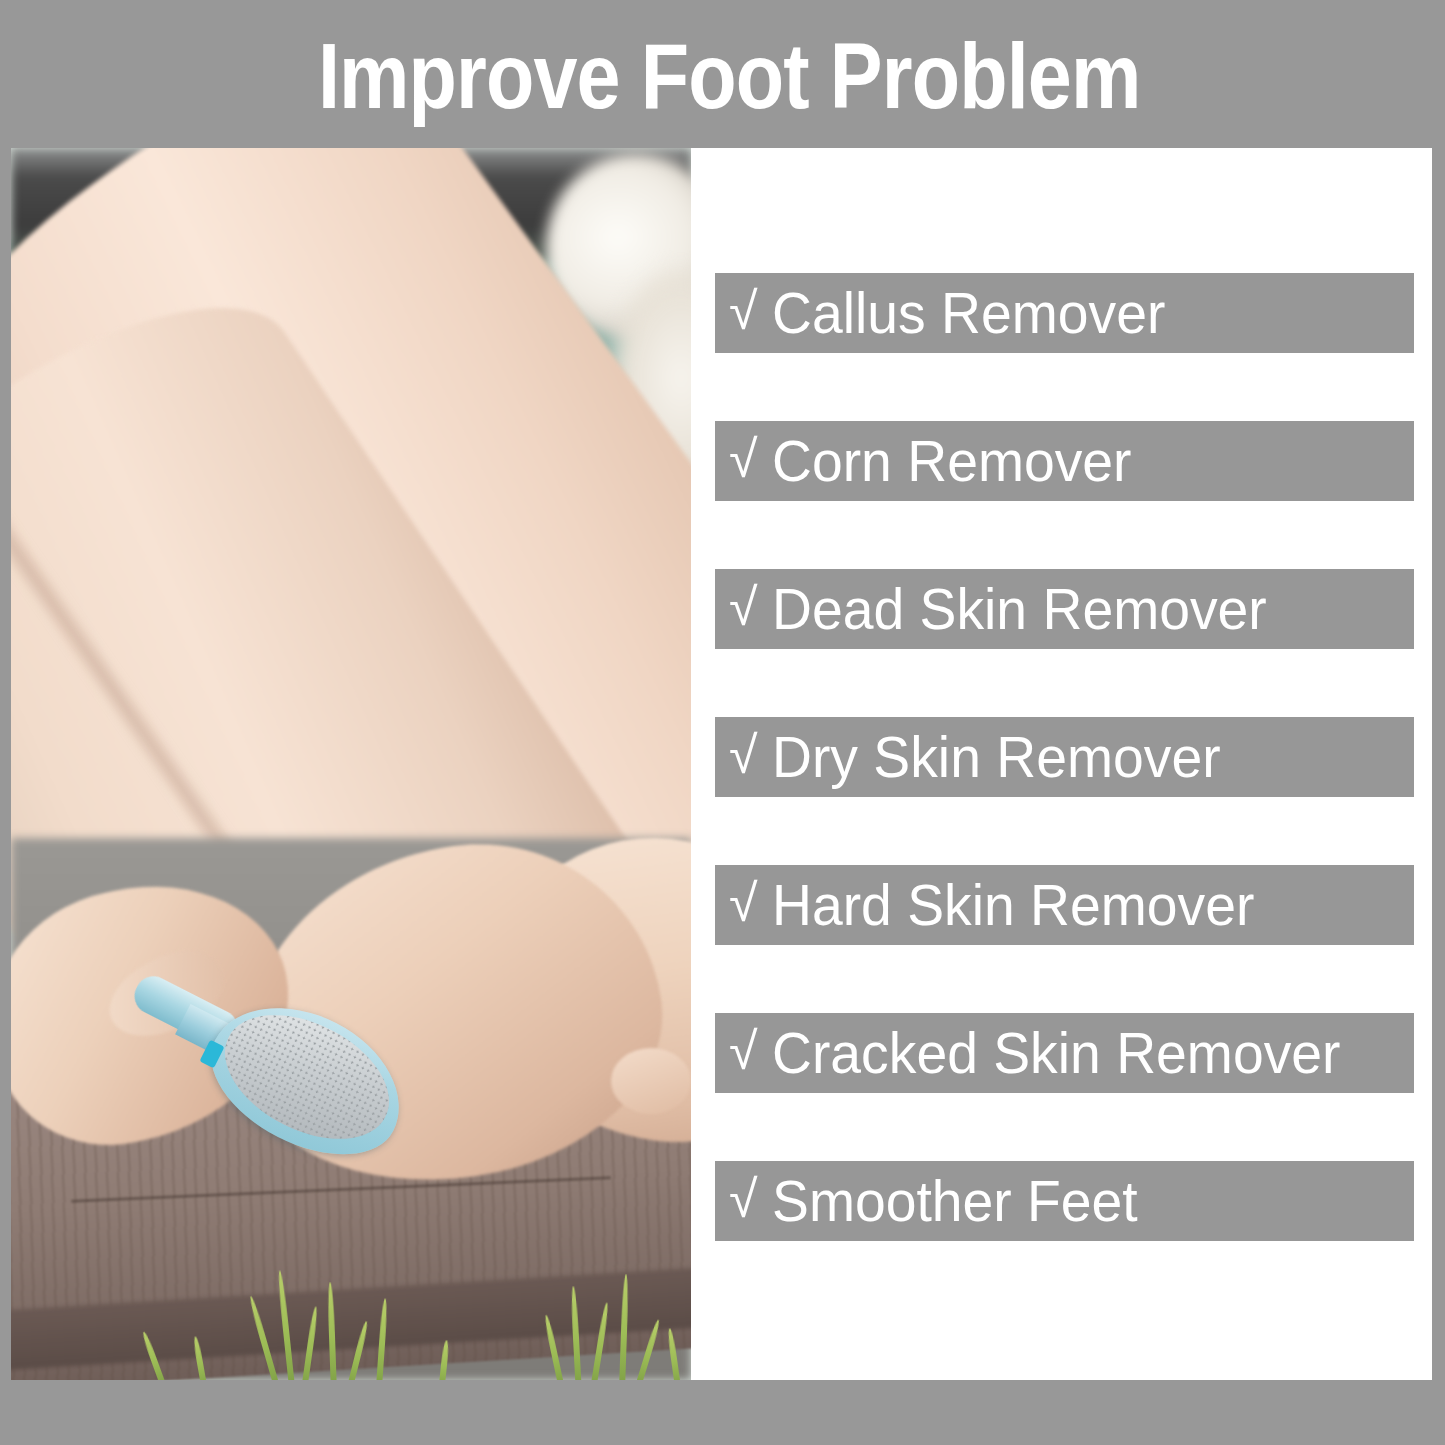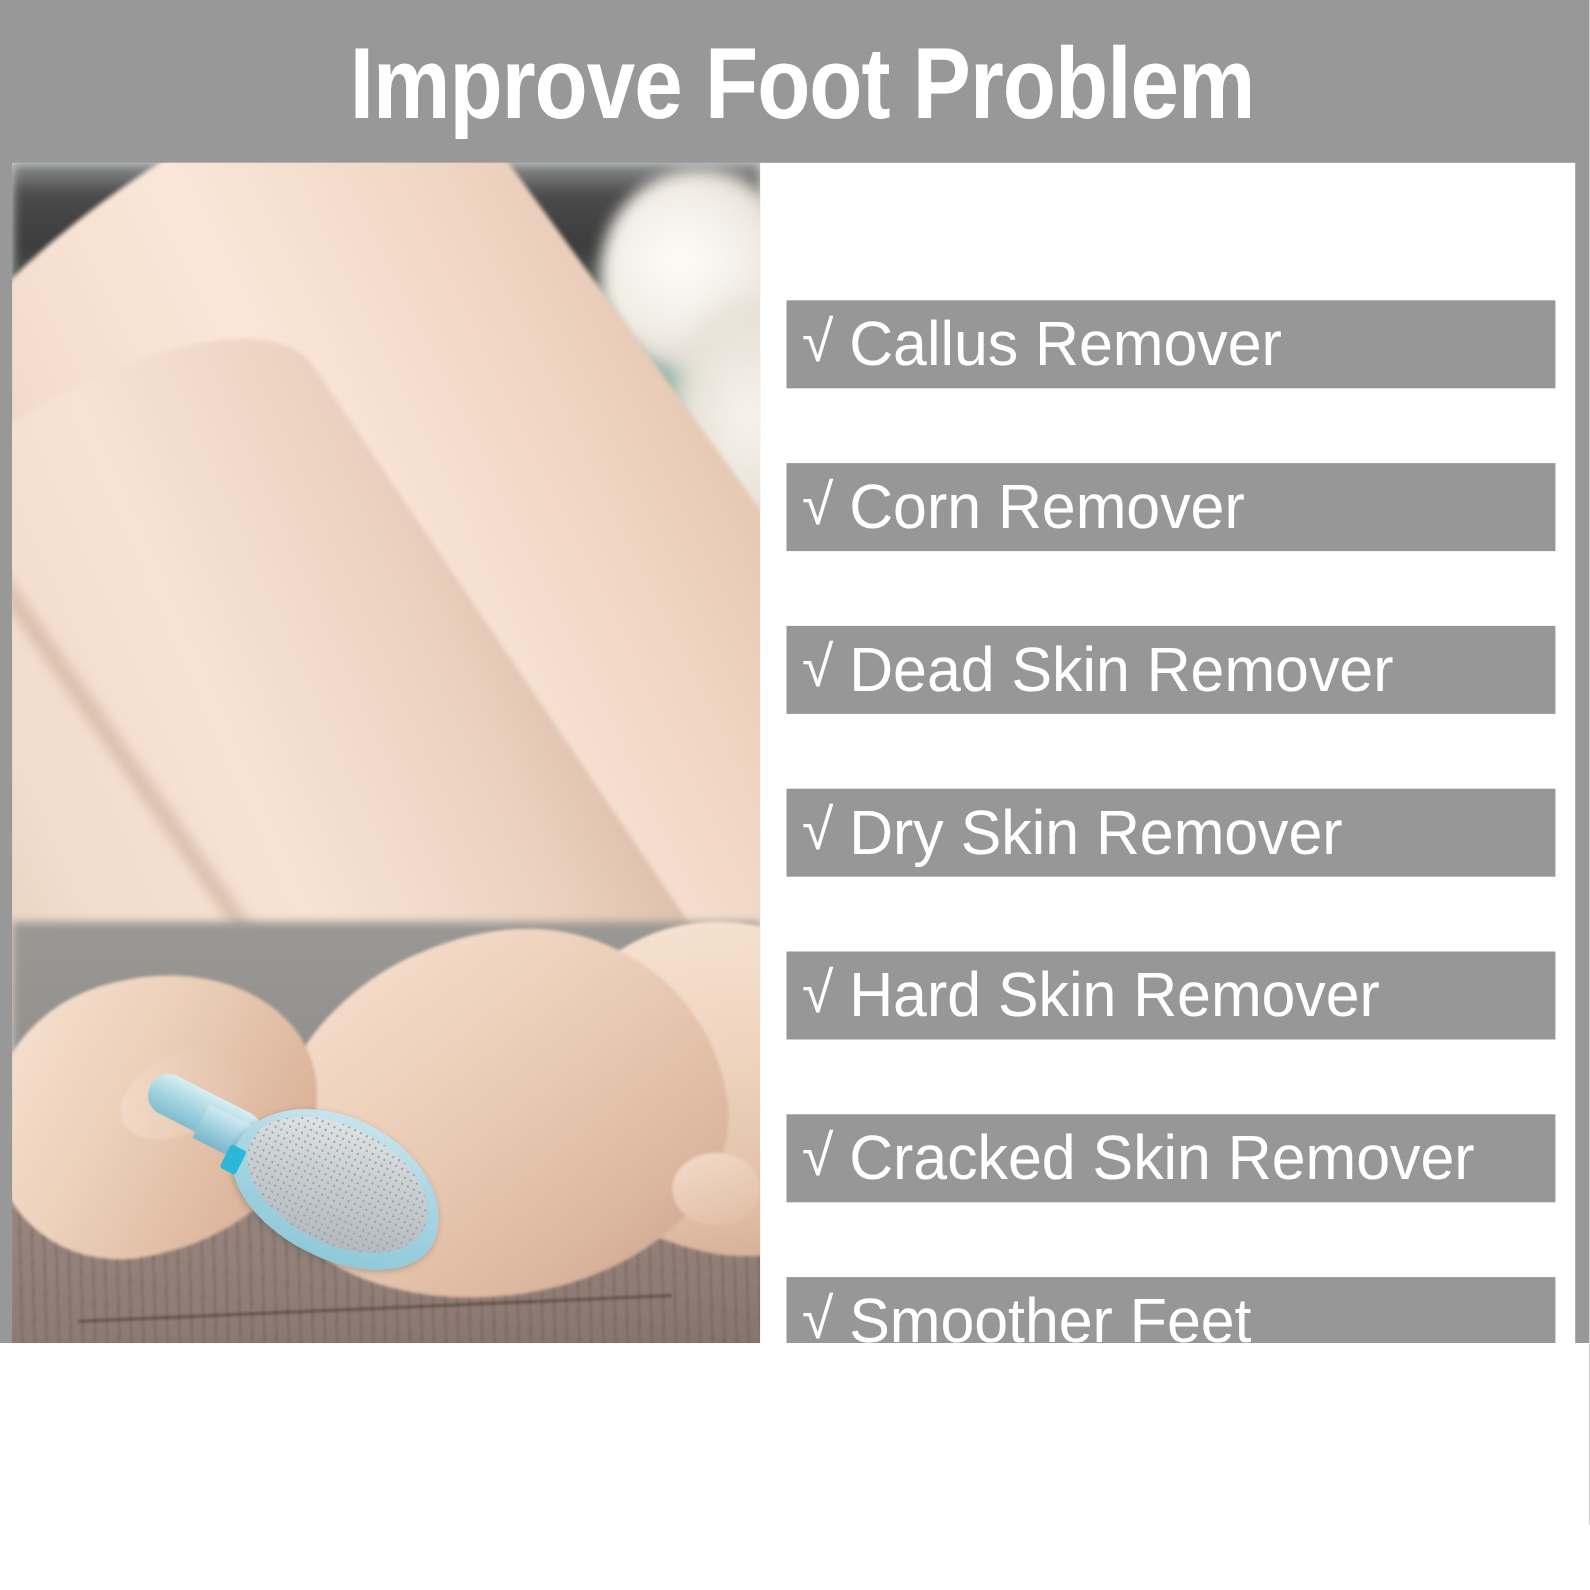--- a/index.html
+++ b/index.html
@@ -3,21 +3,21 @@
 <meta charset="utf-8">
 <style>
   html, body {
     margin: 0;
     padding: 0;
     background: #ffffff;
   }
   .canvas {
     position: relative;
     width: 1445px;
-    height: 1221px;
+    height: 1445px;
     background: #989898;
     overflow: hidden;
     font-family: "Liberation Sans", sans-serif;
   }
 
   
   .title-bar {
     position: absolute;
     left: 0;
     top: 0;

